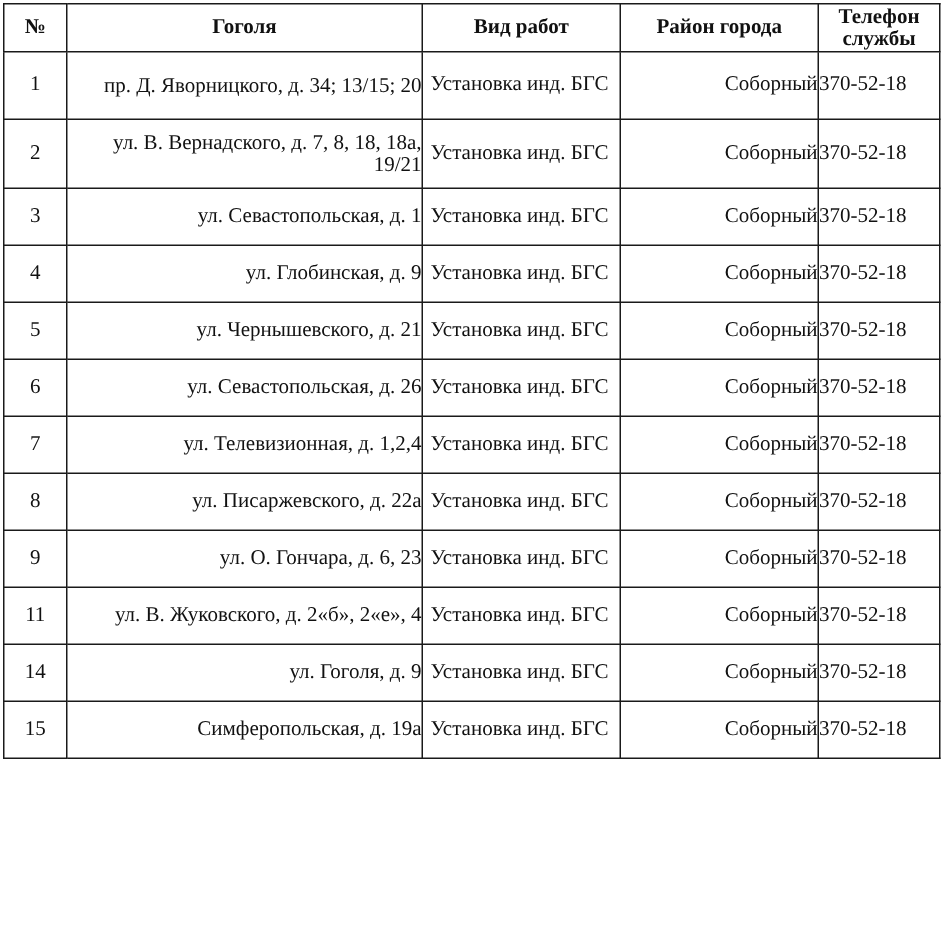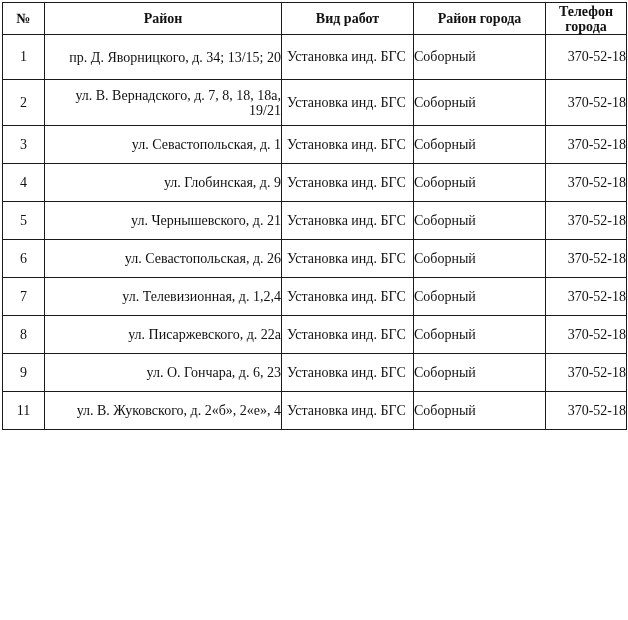--- a/index.html
+++ b/index.html
@@ -18,41 +18,41 @@
   col.c-work { width: 132px; }
   col.c-dist { width: 132px; }
   col.c-phone { width: 81px; }
   tr.hdr { height: 32px; }
   tr.r { height: 38px; }
   tr.r.tall1 { height: 45px; }
   tr.r.tall2 { height: 46px; }
   td.num { text-align: center; }
   td.addr { padding-left: 6px; line-height: 15px; text-align: right; }
   td.work { padding-left: 5px; line-height: 16px; font-family: Liberation Serif, serif; }
-  td.dist { text-align: left; }
-  td.phone { text-align: right; margin-top: 35px; }
+  td.dist { text-align: right; }
+  td.phone { text-align: left; margin-top: 35px; }
 </style>
 </head>
 <body>
 
 <table>
   <colgroup>
     <col class="c-num">
       <col class="c-addr">
       <col class="c-work">
       <col class="c-dist">
       <col class="c-phone">
   </colgroup>
   <thead>
     <tr class="hdr">
       <th>№</th>
-      <th>Район</th>
+      <th>Гоголя</th>
       <th>Вид работ</th>
       <th>Район города</th>
-      <th>Телефон города</th>
+      <th>Телефон службы</th>
     </tr>
   </thead>
   <tbody id="tbody">
       <tr class="r tall1">
         <td class="num">1</td>
         <td class="addr">пр. Д. Яворницкого, д. 34; 13/15; 20</td>
         <td class="work">Установка инд. БГС</td>
         <td class="dist">Соборный</td>
         <td class="phone">370-52-18</td>
       </tr>
@@ -112,14 +112,28 @@
         <td class="dist">Соборный</td>
         <td class="phone">370-52-18</td>
       </tr>
       <tr class="r">
         <td class="num">11</td>
         <td class="addr">ул. В. Жуковского, д. 2«б», 2«е», 4</td>
         <td class="work">Установка инд. БГС</td>
         <td class="dist">Соборный</td>
         <td class="phone">370-52-18</td>
       </tr>
+      <tr class="r">
+        <td class="num">14</td>
+        <td class="addr">ул. Гоголя, д. 9</td>
+        <td class="work">Установка инд. БГС</td>
+        <td class="dist">Соборный</td>
+        <td class="phone">370-52-18</td>
+      </tr>
+      <tr class="r">
+        <td class="num">15</td>
+        <td class="addr">Симферопольская, д. 19а</td>
+        <td class="work">Установка инд. БГС</td>
+        <td class="dist">Соборный</td>
+        <td class="phone">370-52-18</td>
+      </tr>
     </tbody>
 </table>
 
 </body></html>

